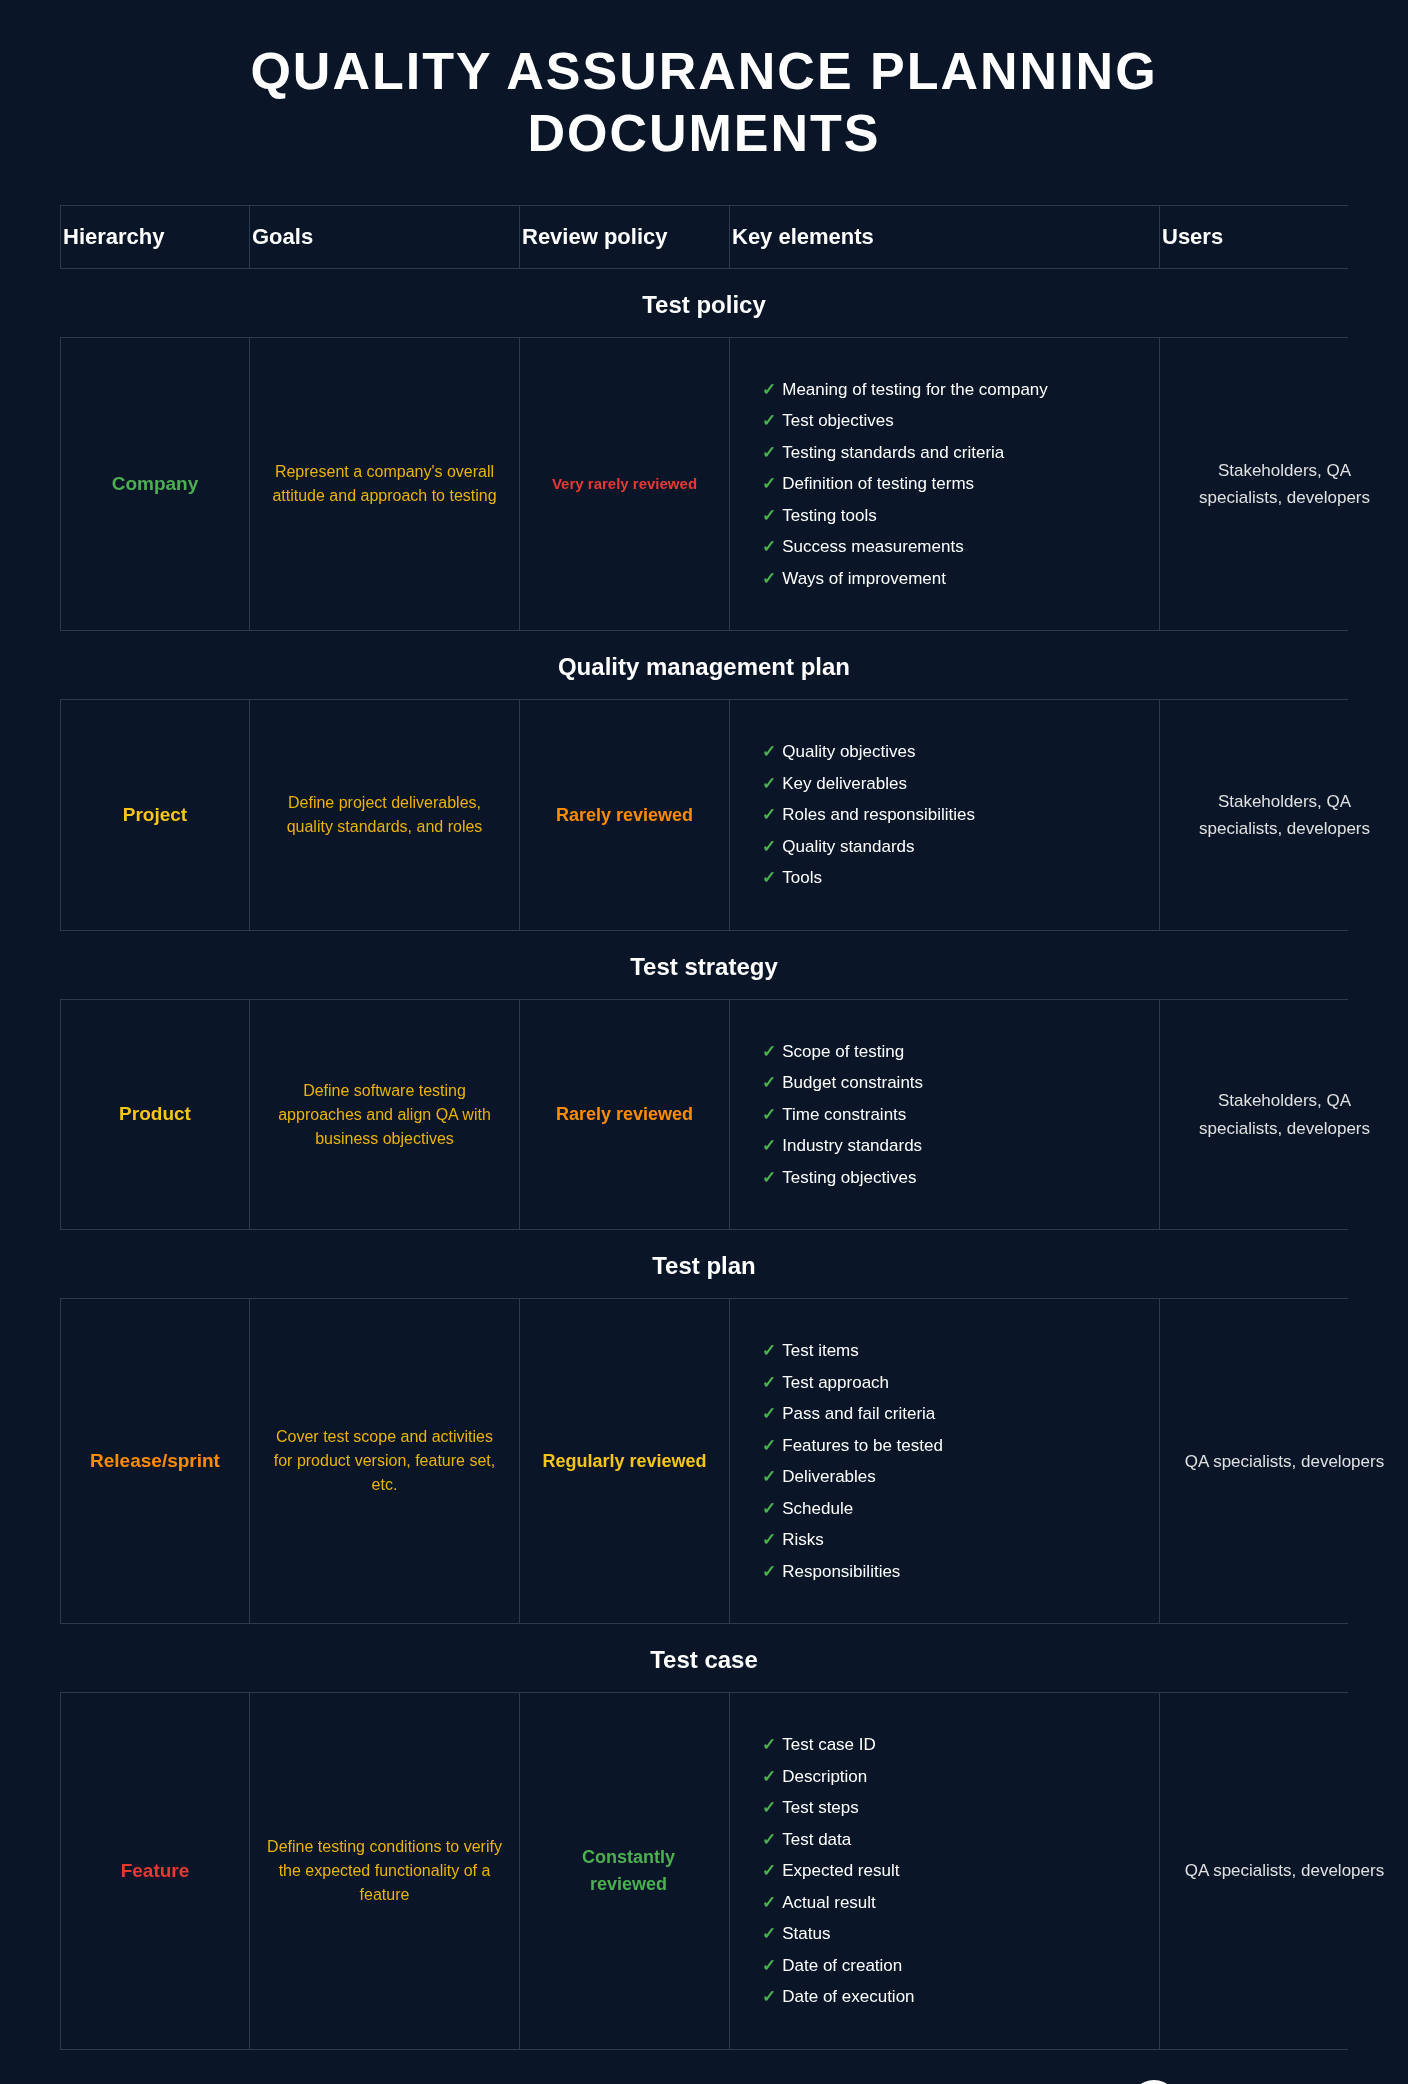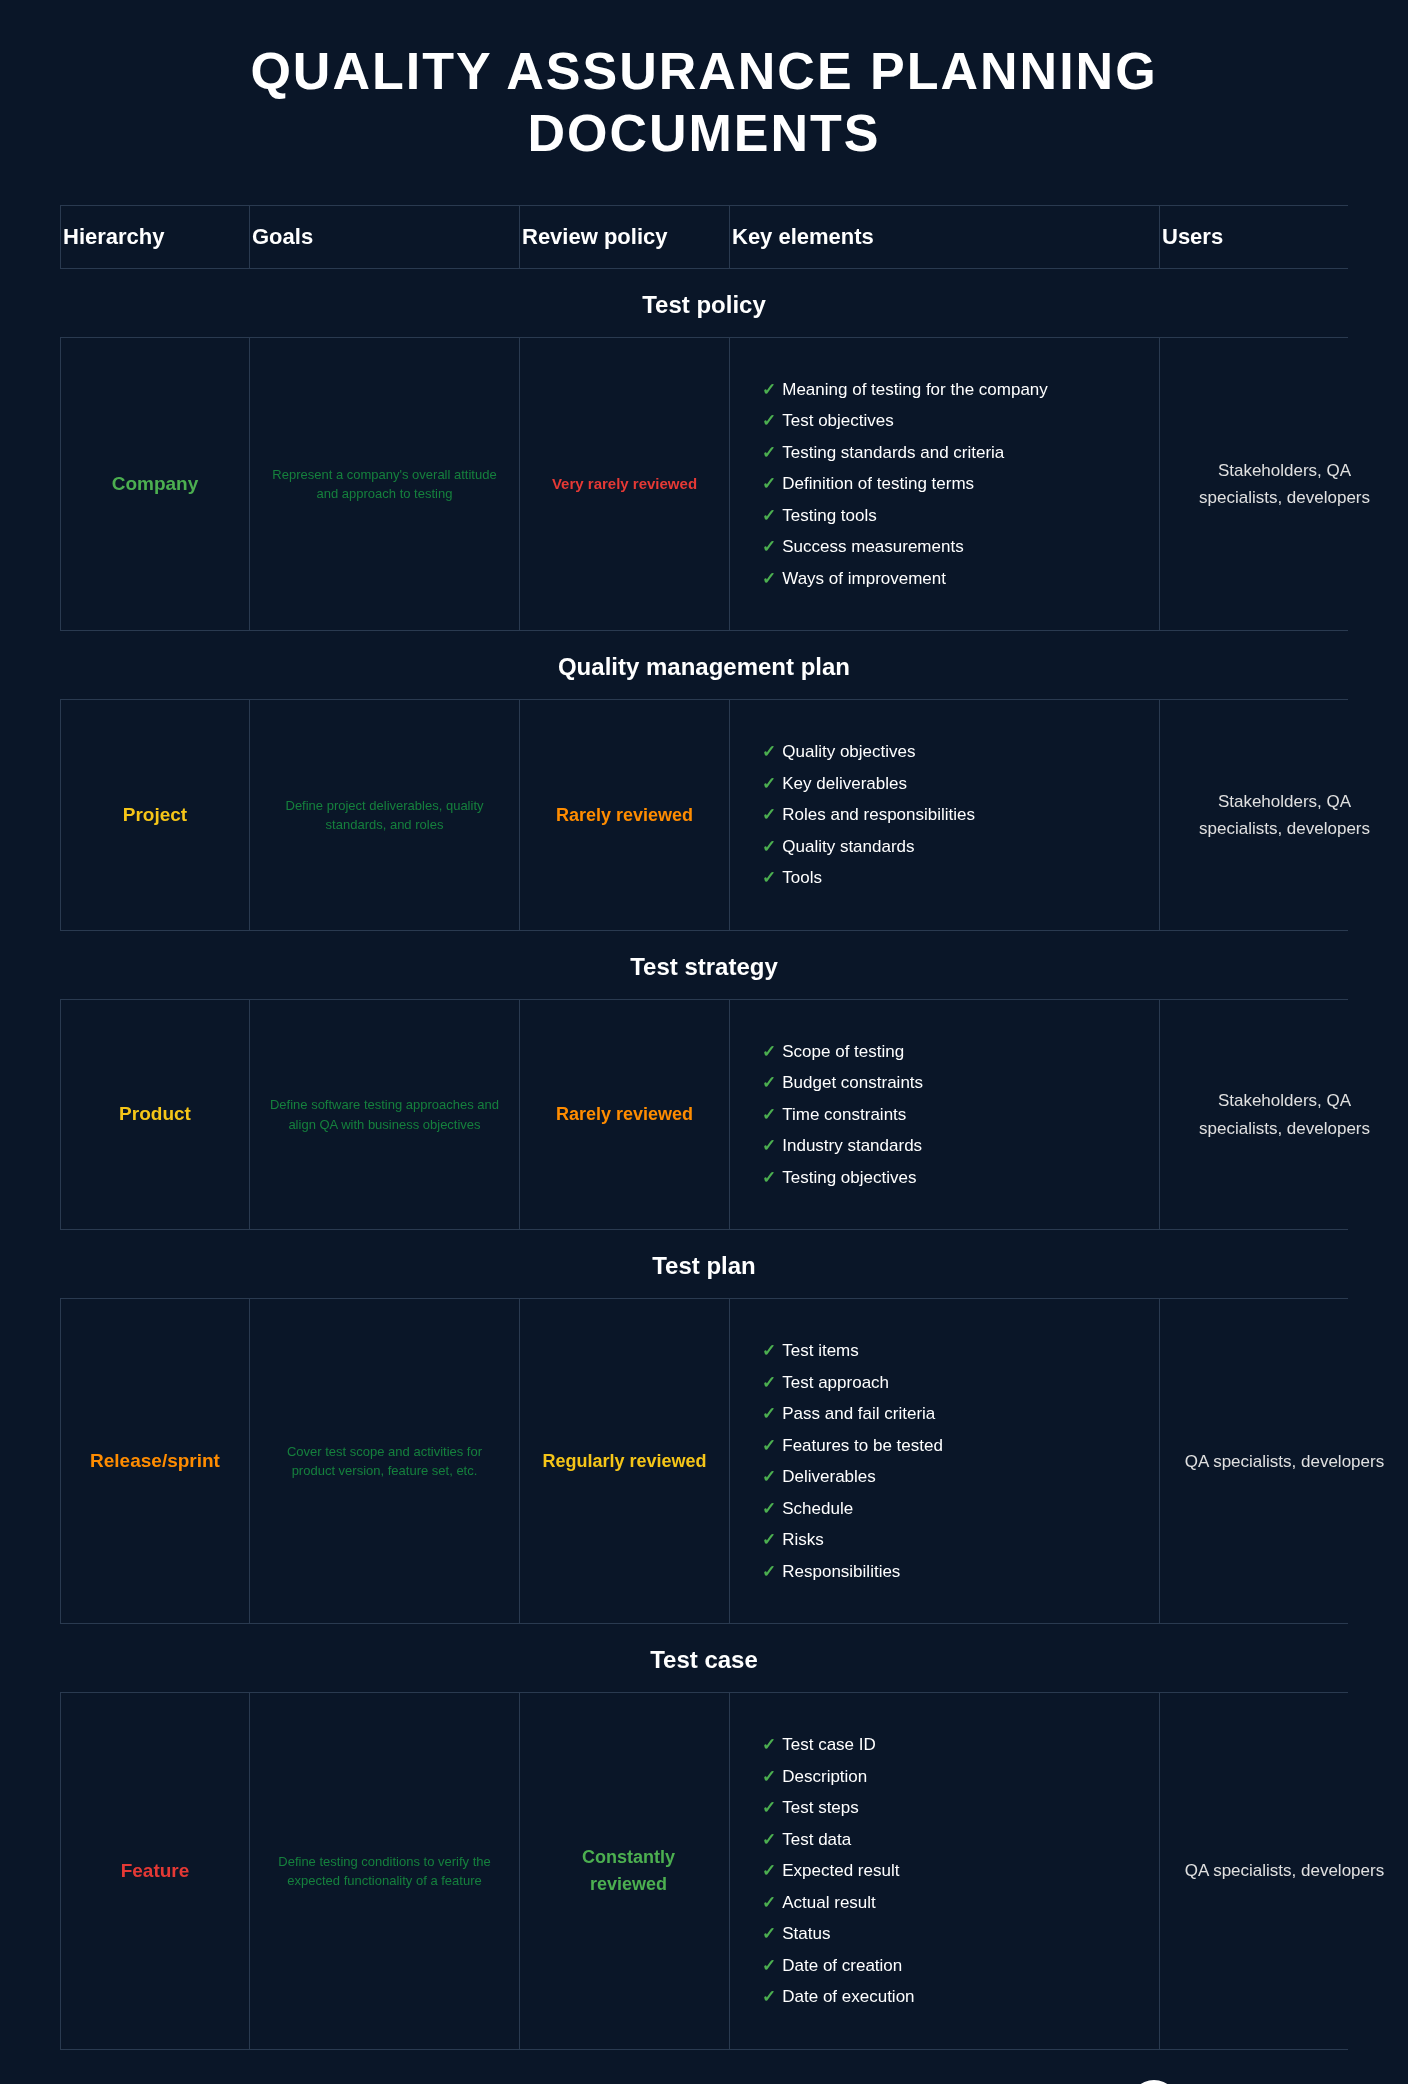--- a/index.html
+++ b/index.html
@@ -98,23 +98,23 @@
       gap: 6px;
     }
     .key-elements-list li::before {
       content: '✓';
       color: #4caf50;
       font-weight: 700;
       flex-shrink: 0;
       margin-top: 0px;
     }
     .goals-text {
-      font-size: 13px;
+      font-size: 16px;
       line-height: 1.5;
-      color: #15803d;
+      color: #eab308;
     }
     .users-text {
       font-size: 17px;
       line-height: 1.6;
       color: #e0e0e0;
       text-align: center;
     }
     .footer {
       display: flex;
       justify-content: flex-end;

